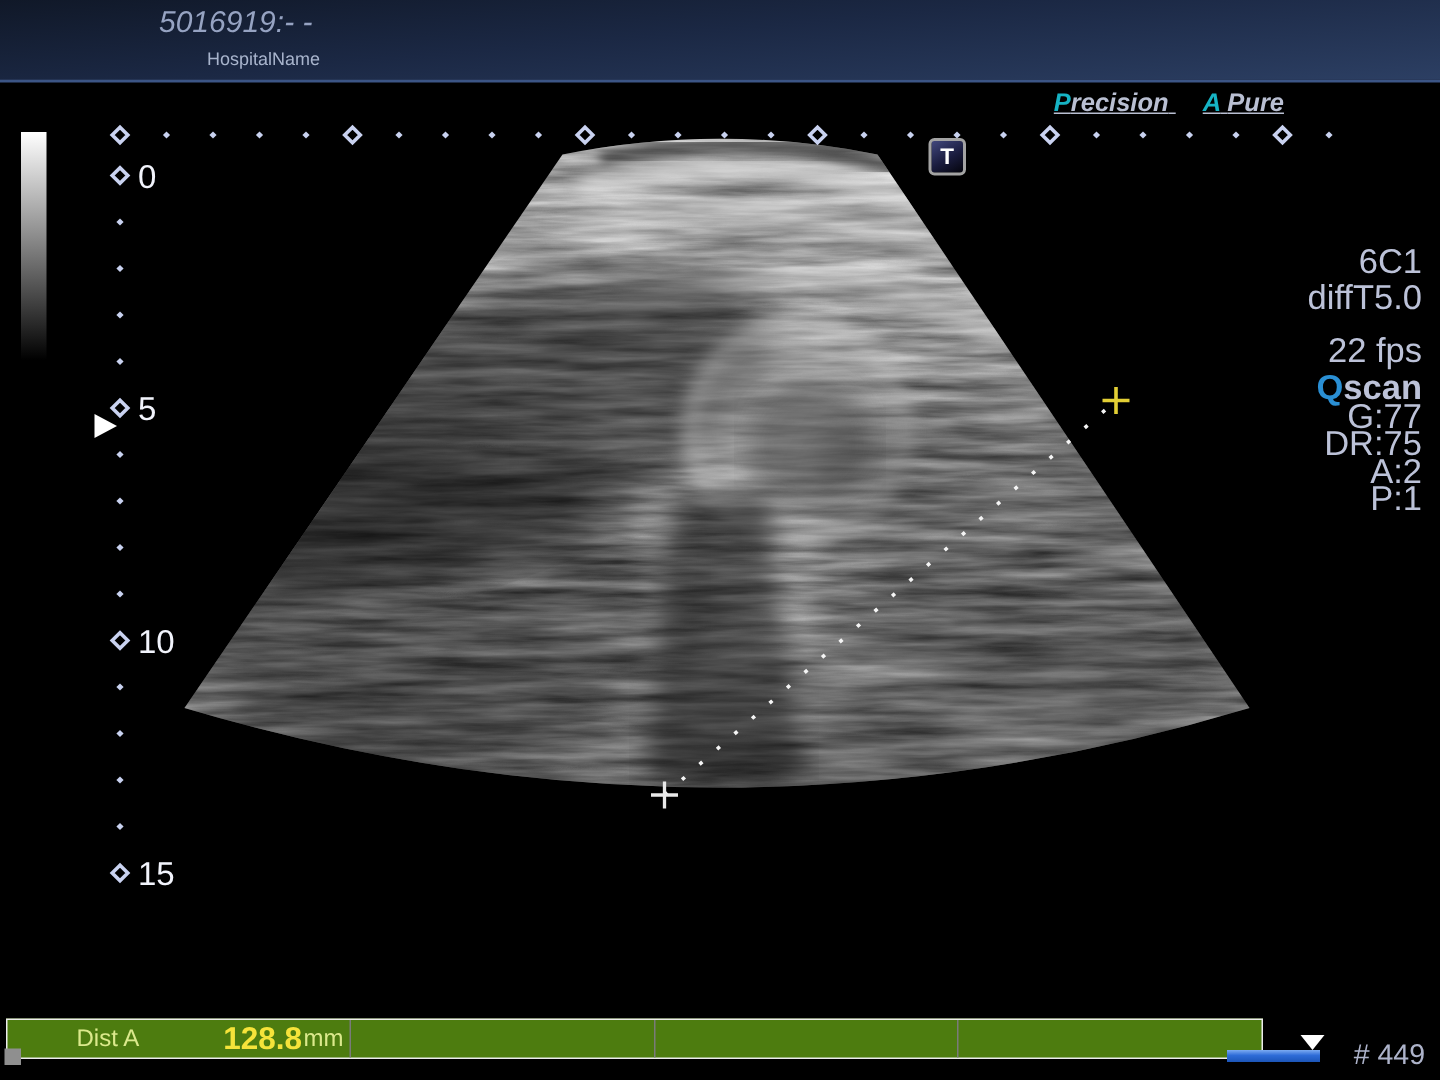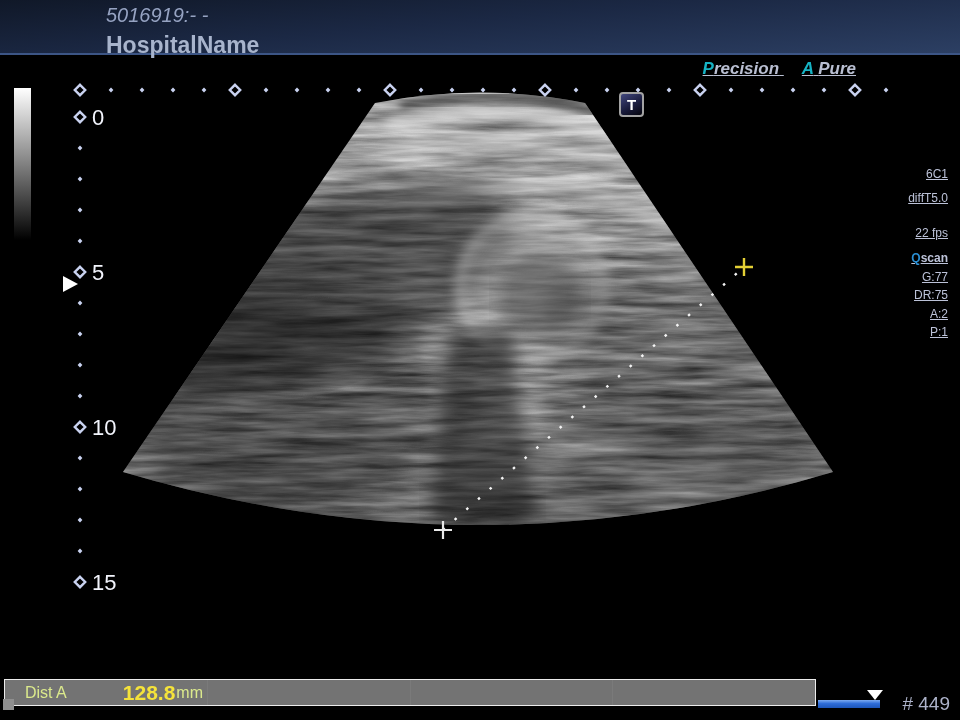--- a/index.html
+++ b/index.html
@@ -8,50 +8,50 @@
 
   
   .header{position:absolute;left:0;top:0;width:960px;height:55px;
     background:linear-gradient(175deg,#101828 0%,#1b2844 45%,#2c3f63 100%);
     border-bottom:2px solid #3c5585;box-sizing:border-box;}
   .brand-block{position:absolute;left:10px;top:6px;width:100px;text-align:center;}
   .brand{color:#9aa3b6;font-weight:bold;font-size:17px;letter-spacing:1px;}
   .model{color:#8a93a8;font-weight:bold;font-size:13px;margin-top:6px;}
   .patient-block{position:absolute;left:106px;top:4px;}
   .patient-id{color:#96a3c2;font-size:20px;font-style:italic;}
-  .hospital{color:#a8b4cc;font-weight:bold;font-size:23px;margin-top:5px;}
+  .hospital{color:#a8b4cc;font-weight:normal;font-size:12px;margin-top:5px;margin-left:32px;}
   .exam{position:absolute;left:0;right:0;top:32px;text-align:center;
         color:#a8b4cc;font-weight:bold;font-size:17px;}
   .datetime{position:absolute;right:12px;top:4px;text-align:right;color:#a6aec4;font-size:17px;}
   .datetime div{margin-bottom:3px;}
 
   
   .techline{position:absolute;top:59px;right:104px;font-size:17px;font-style:italic;
             font-weight:bold;color:#b9bfd2;white-space:nowrap;text-decoration:underline;}
   .techline .cyan{color:#16b3c4;}
   .techline .word{margin-left:18px;}
 
   
   .rpanel{position:absolute;right:12px;top:162px;text-align:right;
-          color:#bcc2d8;font-size:12px;text-decoration:underline;}
+          color:#bcc2d8;font-size:23px;}
   .rpanel .ln{line-height:24px;}
   .rpanel .ln.tight{line-height:18.5px;}
   .rpanel .gap{height:11px;}
   .rpanel .cyan{color:#2a8fd4;font-weight:bold;}
   .rpanel .qword{font-weight:bold;}
 
   
   .tmark{position:absolute;left:619px;top:92px;width:21px;height:21px;border-radius:4px;
          border:2px solid #a3a3a3;color:#fff;font-weight:bold;font-size:15px;
          display:flex;align-items:center;justify-content:center;
          background:linear-gradient(150deg,#42487e 0%,#1a1c3e 55%,#04040c 100%);}
 
   
   .resultbox{position:absolute;left:4px;top:679px;width:810px;height:25px;
-             border:1px solid #ececec;display:flex;background:#737373;}
+             border:1px solid #ececec;display:flex;background:#4d7c0f;padding-left:26px;}
   .cell{flex:1;border-right:1px solid #7a7a7a;box-sizing:border-box;
         display:flex;align-items:center;}
   .cell:last-child{border-right:none;}
   .dist-label{color:#dbe98c;font-size:16px;margin-left:20px;}
   .dist-value{color:#f5e33a;font-weight:bold;font-size:21px;margin-left:56px;}
   .dist-unit{color:#dbe98c;font-size:16px;margin-left:1px;}
   .corner-chip{position:absolute;left:3px;top:699px;width:11px;height:11px;background:#8f8f8f;}
   .cinebar{position:absolute;left:818px;top:700px;width:62px;height:8px;
            background:linear-gradient(#7cabf2 0%,#2e6cd8 45%,#1c55b8 100%);}
   .cinethumb{position:absolute;left:867px;top:690px;width:0;height:0;

